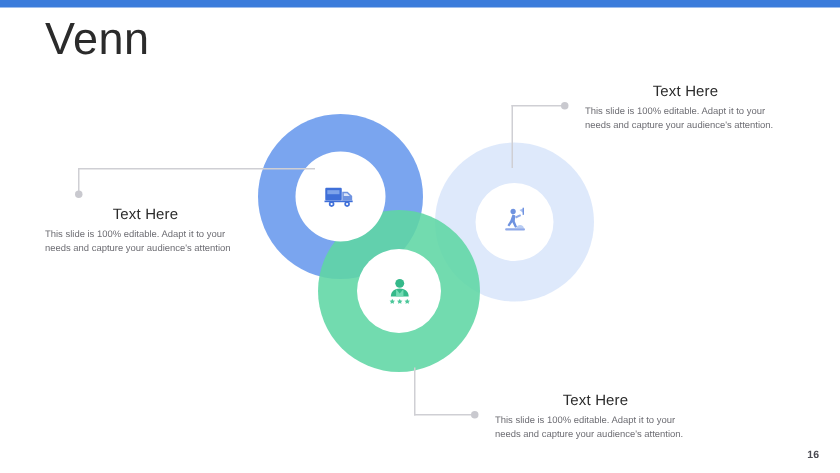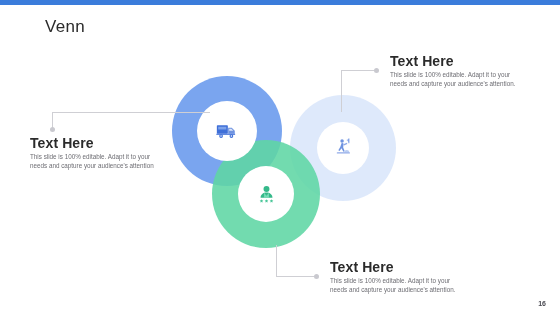--- a/index.html
+++ b/index.html
@@ -29,23 +29,23 @@
     position: absolute;
     left: 0; top: 0;
     width: 560px;
     height: 5px;
     background: #3b7cdb;
   }
 
   
   #page-title {
     position: absolute;
-    left: 45px;
+    left: 30px;
     top: 12px;
-    font-size: 17px;
+    font-size: 30px;
     font-weight: 400;
     color: #2b2b2b;
     letter-spacing: 0.3px;
     line-height: 30px;
     white-space: nowrap;
   }
 
   
   .ring {
     position: absolute;
@@ -134,26 +134,27 @@
   #conn-tr-dot { left: 374px; top: 68px; }
 
   
   #conn-br-v   { left: 276px; top: 245px; height: 32px; }
   #conn-br-h   { left: 276px; top: 276px; width: 40px; }
   #conn-br-dot { left: 314px; top: 274px; }
 
   
   .callout { position: absolute; }
   .callout .head {
-    font-size: 14px;
-    font-weight: bold;
+    font-size: 10px;
+    font-weight: normal;
     color: #2b2b2b;
     letter-spacing: 0.1px;
     margin: 0 0 3px 0;
     line-height: 11px;
+    text-align: center;
   }
   .callout .body {
     font-size: 6.3px;
     color: #6d6d73;
     line-height: 9px;
     margin: 0;
     width: 134px;
   }
   #callout-left  { left: 30px;  top: 138px; }
   #callout-right { left: 390px; top: 56px; }

